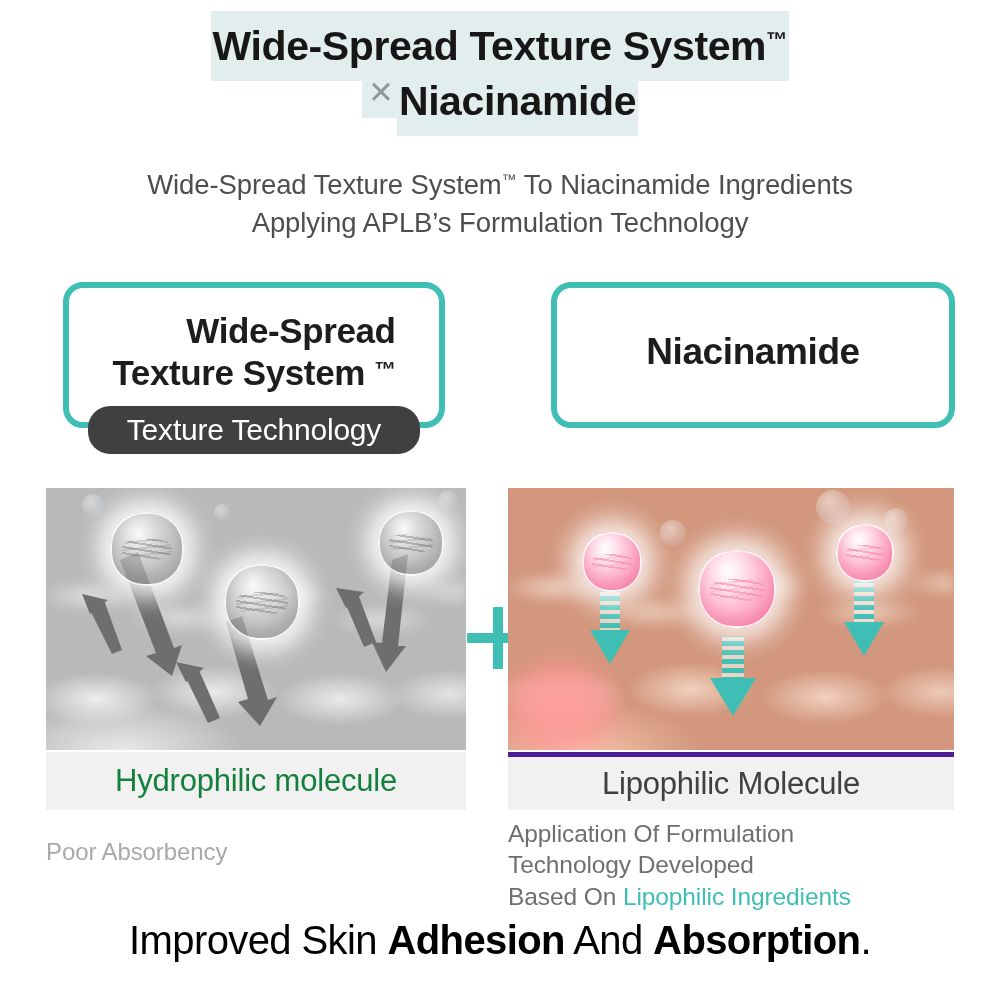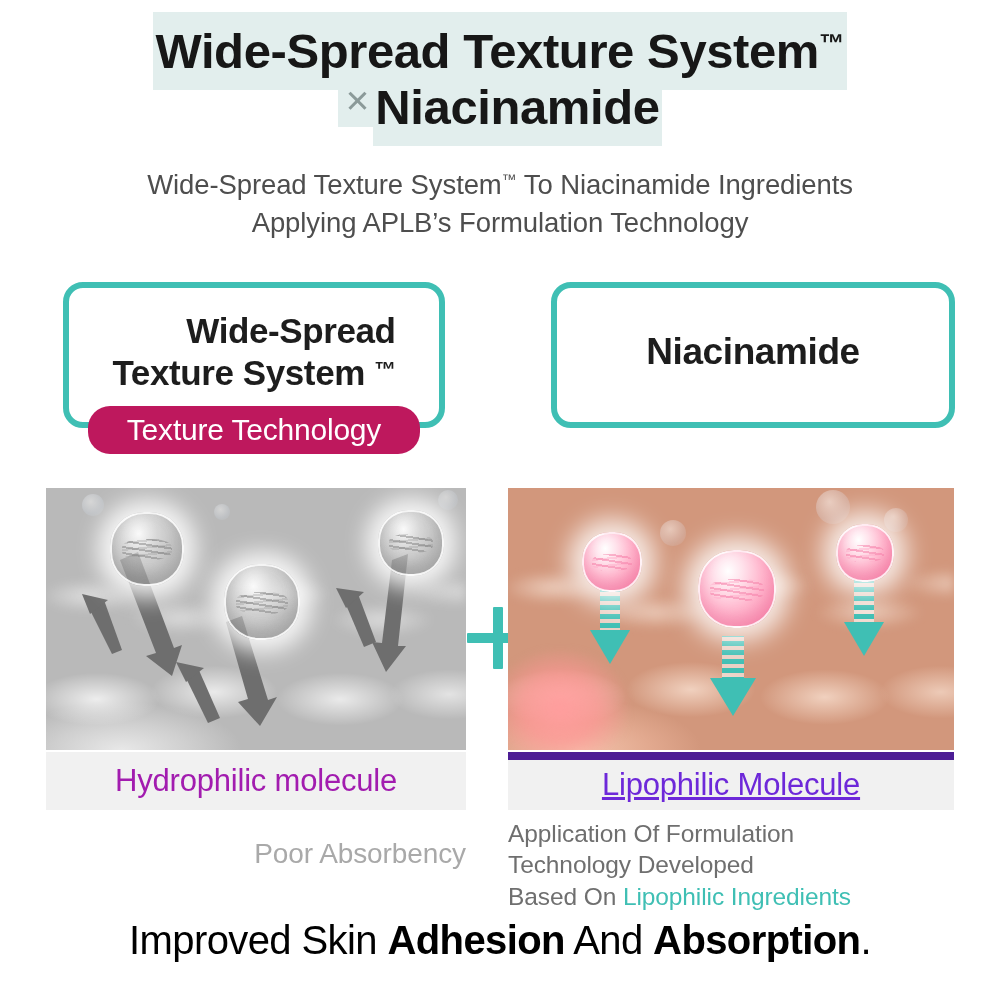--- a/index.html
+++ b/index.html
@@ -13,21 +13,21 @@
   }
   #root{position:relative;width:1000px;height:1000px;}
 
   
   .title-block{position:absolute;left:0;top:24px;width:1000px;text-align:center;}
   .title-line{display:block;line-height:1.12;white-space:nowrap;}
   .title-hl{
     display:inline;
     background:#e2eeed;
     color:#171717;
-    font-size:49px;
+    font-size:41px;
     font-weight:700;
     letter-spacing:-0.4px;
     box-decoration-break:clone;
     -webkit-box-decoration-break:clone;
     padding:12px 2px;
   }
   .title-hl .tm{font-size:0.52em;vertical-align:0.62em;letter-spacing:0;}
   .title-x{
     display:inline-block;
     background:#e2eeed;
@@ -63,21 +63,21 @@
     padding-bottom:6px;
   }
   .card-left{left:63px;top:0px;width:382px;height:146px;text-align:right;}
   .card-left .card-title{font-size:35px;}
   .card-left .card-title .tm{font-size:0.62em;vertical-align:0.36em;}
   .card-right{left:551px;top:0px;width:404px;height:146px;}
   .card-right .card-title{font-size:37px;}
 
   .pill{
     position:absolute;
-    background:#be185d;
+    background:#404040;
     color:#ffffff;
     border-radius:22px;
     display:flex;align-items:center;justify-content:center;
     font-size:30px;font-weight:400;letter-spacing:-0.2px;
     box-sizing:border-box;
     white-space:nowrap;
   }
   .pill-left{left:88px;top:124px;width:332px;height:48px;}
   .pill-right{left:512px;top:124px;width:443px;height:48px;}
 
@@ -206,27 +206,27 @@
   .tarrow{position:absolute;}
 
   
   .cap{
     position:absolute;left:0;width:100%;
     height:58px;background:#f1f1f1;
     display:flex;align-items:center;justify-content:center;
     box-sizing:border-box;
     font-size:31px;letter-spacing:-0.2px;
   }
-  .cap-left{top:264px;color:#a21caf;}
-  .cap-right{top:264px;color:#6d28d9;border-top:8px solid #4c1d95;text-decoration:underline;}
+  .cap-left{top:264px;color:#15803d;}
+  .cap-right{top:264px;color:#404040;border-top:5px solid #4c1d95;}
 
   
   .note-left{
-    position:absolute;left:46px;top:838px;width:420px;text-align:right;
-    color:#a9a9a9;font-size:28px;letter-spacing:-0.1px;
+    position:absolute;left:46px;top:838px;width:420px;text-align:left;
+    color:#a9a9a9;font-size:24px;letter-spacing:-0.1px;
   }
   .note-right{
     position:absolute;left:508px;top:818px;width:446px;
     color:#6f6f6f;font-size:24.5px;line-height:1.28;letter-spacing:-0.1px;
   }
   .note-right .accent{color:#3fbfb4;}
 
   
   .footer{
     position:absolute;left:0;top:918px;width:1000px;text-align:center;

